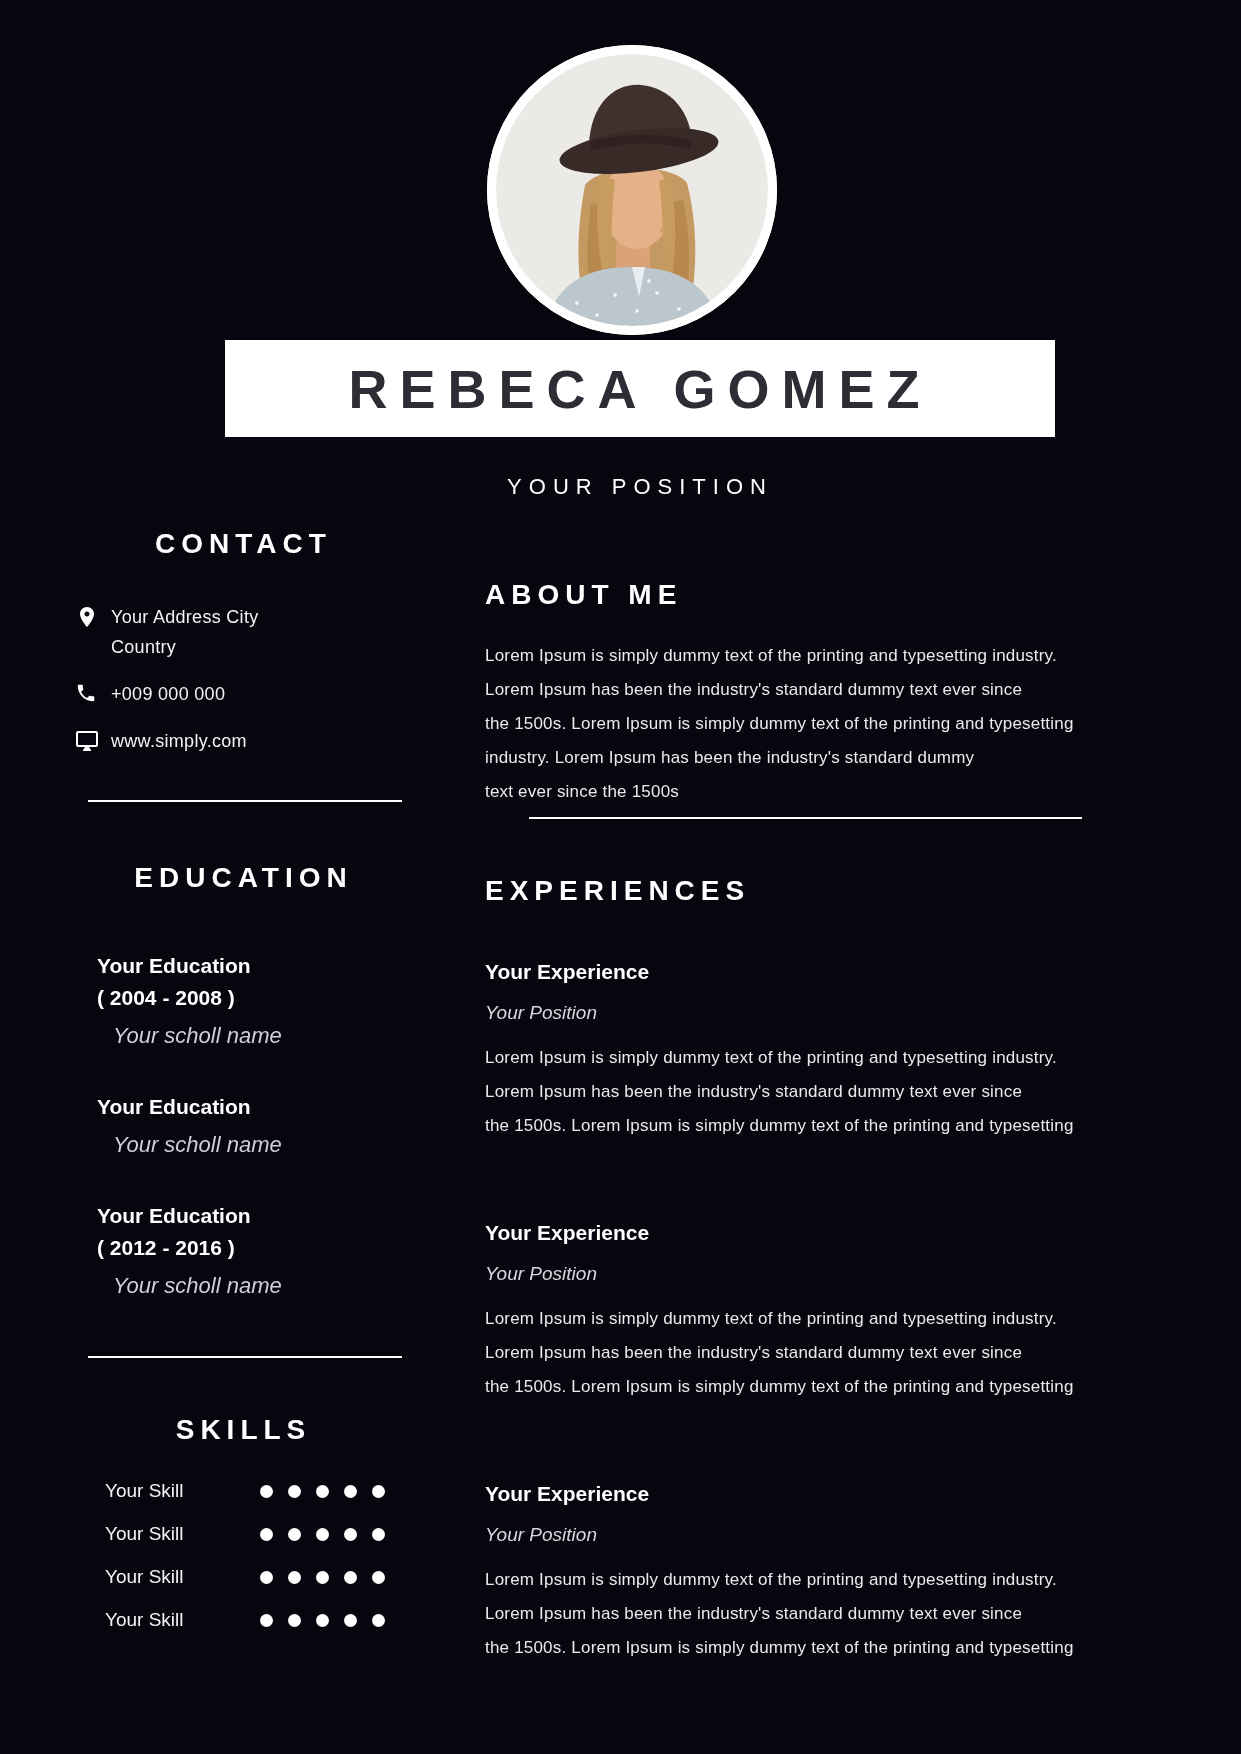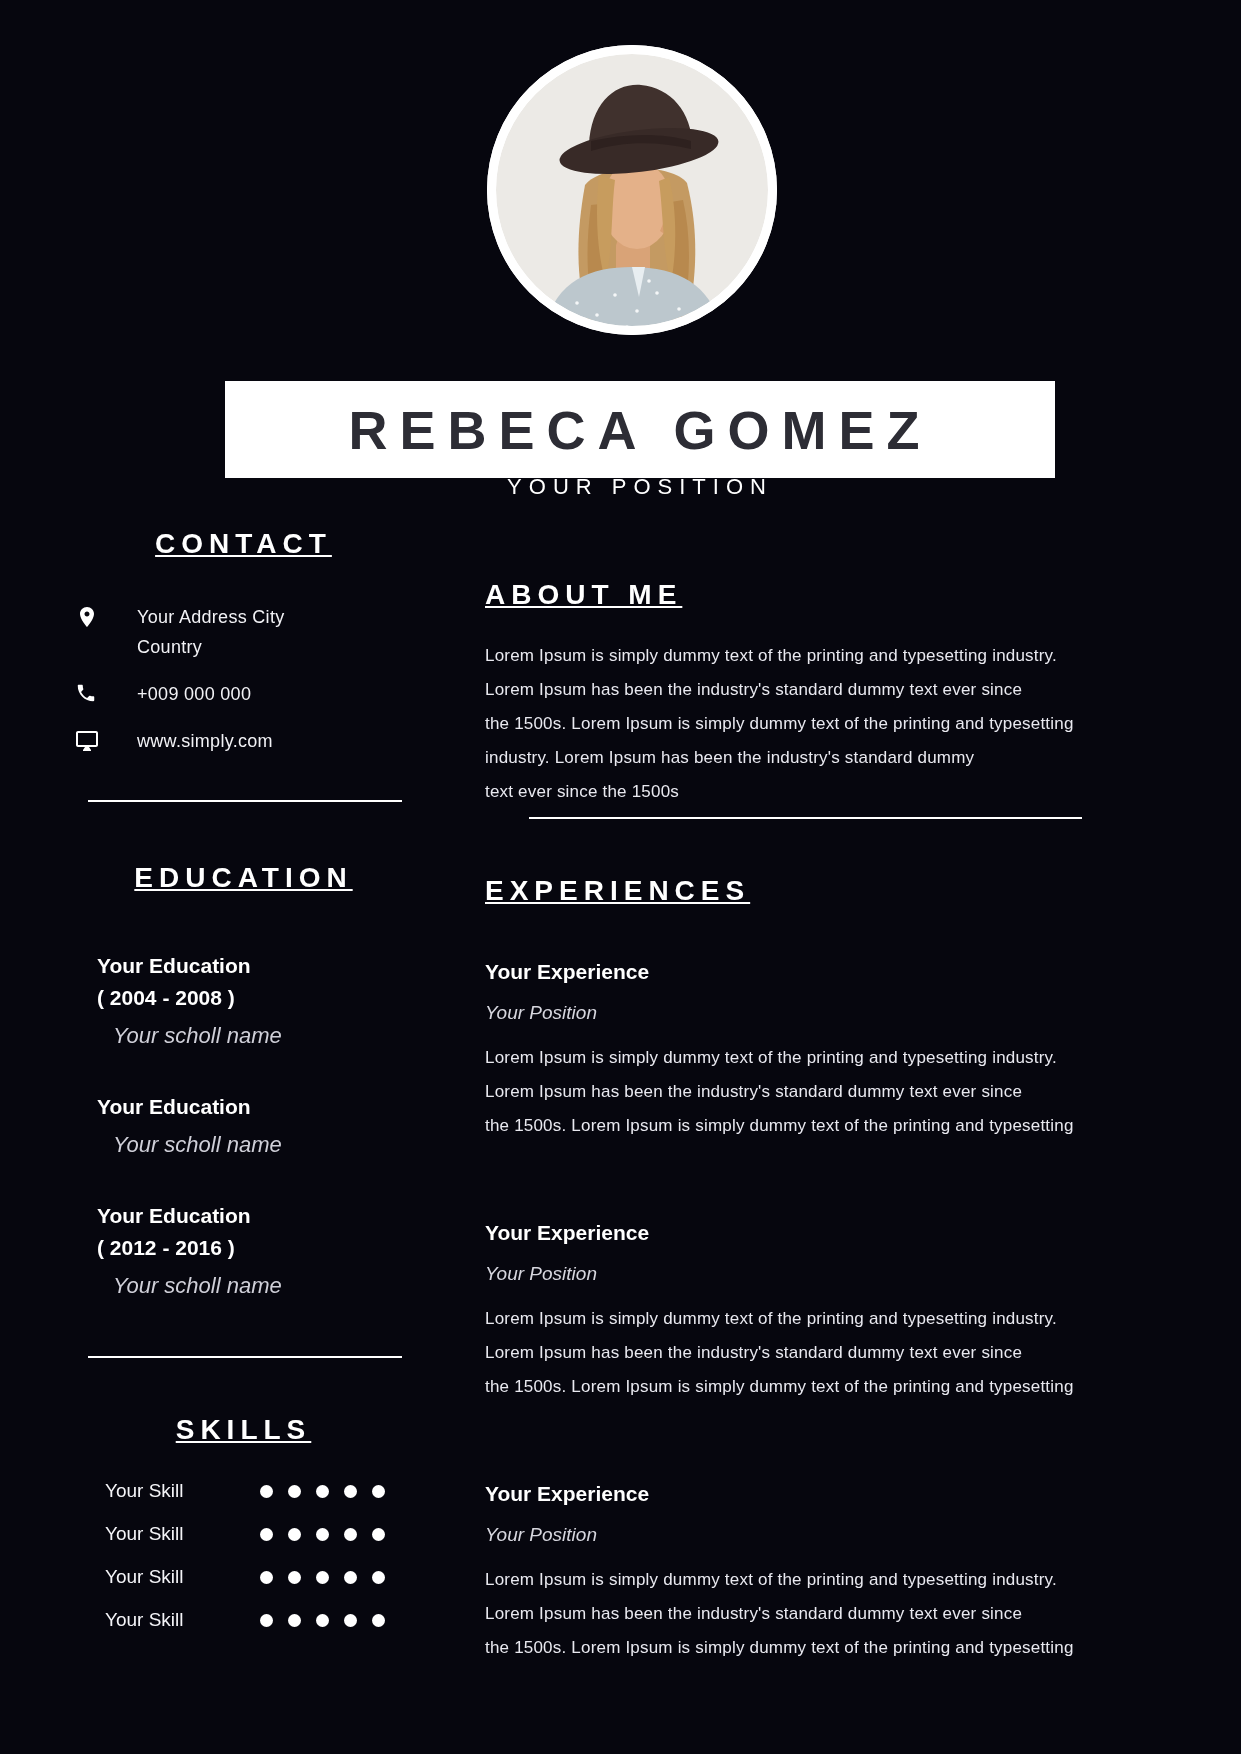--- a/index.html
+++ b/index.html
@@ -7,48 +7,48 @@
     position:relative;
     width:1241px;height:1754px;
     background:#06060e;
     font-family:"Liberation Sans", sans-serif;
     color:#ffffff;
     overflow:hidden;
   }
   
   .photo-wrap{position:absolute;left:487px;top:45px;width:290px;height:290px;}
   .name-banner{
-    position:absolute;left:225px;top:381px;width:830px;height:97px;
+    position:absolute;left:225px;top:340px;width:830px;height:97px;
     background:#ffffff;display:flex;align-items:center;justify-content:center;
   }
   .person-name{
     font-size:54px;font-weight:700;letter-spacing:12px;color:#2d2d35;
     white-space:nowrap;
   }
   .person-position{
     position:absolute;left:225px;top:474px;width:830px;
     text-align:center;font-size:22px;font-weight:500;letter-spacing:7px;color:#ffffff;
   }
   
   .left-col{position:absolute;left:75px;top:528px;width:337px;}
   .right-col{position:absolute;left:485px;top:575px;width:640px;}
   .sec-title{
-    font-size:28px;font-weight:700;letter-spacing:6px;color:#ffffff;margin:0;text-decoration:underline;
+    font-size:28px;font-weight:700;letter-spacing:6px;color:#ffffff;margin:0;
   }
   .center{text-align:center;}
   .divider{height:2px;background:#ffffff;border:none;}
   .left-col .divider{width:314px;margin-left:13px;}
   .right-col .divider{width:553px;}
   .preline{white-space:pre-line;}
   
   .contact-list{margin-top:42px;}
   .contact-item{display:flex;align-items:flex-start;margin-top:17px;}
   .contact-item:first-child{margin-top:0;}
   .contact-item .cicon{flex:0 0 24px;height:24px;margin-top:3px;}
-  .contact-item .ctext{margin-left:38px;font-size:18px;line-height:30px;color:#f2f2f6;letter-spacing:.3px;}
+  .contact-item .ctext{margin-left:12px;font-size:18px;line-height:30px;color:#f2f2f6;letter-spacing:.3px;}
   
   .edu-title{margin-top:60px;}
   .edu-item{margin-left:22px;margin-top:42px;}
   .edu-item.first{margin-top:56px;}
   .edu-degree{font-size:21px;font-weight:700;line-height:32px;}
   .edu-years{font-size:21px;font-weight:700;line-height:32px;}
   .edu-school{font-size:22px;font-style:italic;color:#cfcfd8;margin-top:9px;line-height:26px;margin-left:16px;}
   
   .skills-title{margin-top:56px;}
   .skill-row{display:flex;align-items:center;margin-top:21px;margin-left:30px;}

